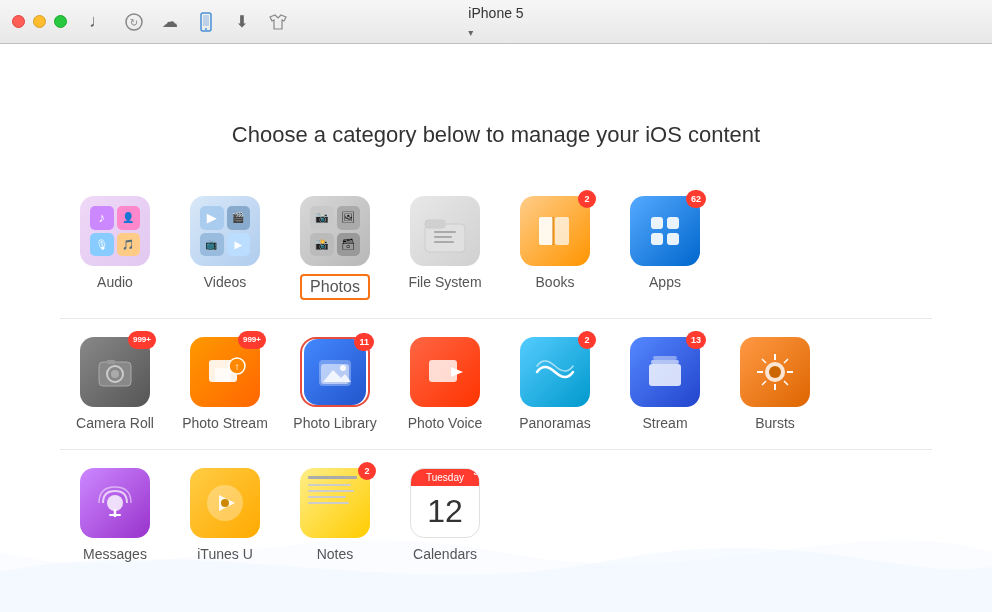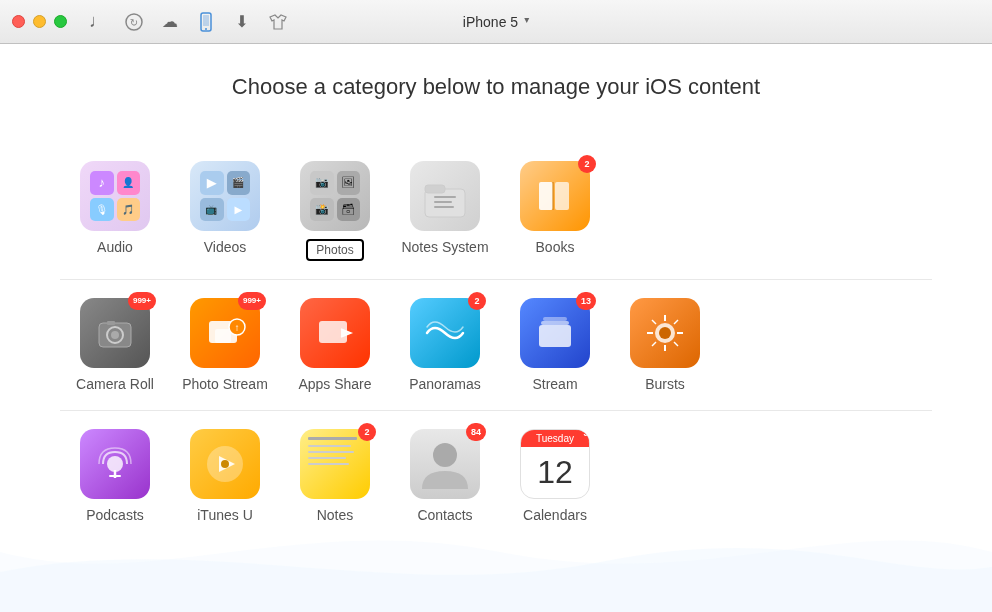--- a/index.html
+++ b/index.html
@@ -59,20 +59,21 @@
     .title-center {
       position: absolute;
       left: 50%;
       transform: translateX(-50%);
       display: flex;
       gap: 6px;
       font-size: 14px;
       font-weight: 500;
       color: #333;
       cursor: pointer;
+      flex-direction: column;
     }
     .title-center .chevron {
       font-size: 10px;
       color: #666;
     }
 
     
     .main-content {
       height: 568px;
       background: #fff;
@@ -88,22 +89,22 @@
       width: 100%;
       height: 120px;
       opacity: 0.4;
     }
 
     .heading {
       text-align: center;
       font-size: 22px;
       font-weight: 300;
       color: #333;
-      padding-top: 30px;
-      margin-bottom: 43px;
+      padding-top: 78px;
+      margin-bottom: 30px;
     }
 
     
     .category-section {
       padding: 0 60px;
     }
 
     .category-row {
       display: flex;
       justify-content: flex-start;
@@ -310,24 +311,24 @@
       border-radius: 14px;
       display: flex;
       align-items: center;
       justify-content: center;
       font-size: 28px;
       color: #888;
     }
 
     .photos-tab-label {
       display: inline-block;
-      border: 2px solid #000000;
+      border: 2px solid #f97316;
       border-radius: 4px;
       padding: 2px 8px;
-      font-size: 12px;
+      font-size: 16px;
       color: #555;
     }
   </style>
 </head>
 <body>
 
 <div class="title-bar">
   <div class="traffic-lights">
     <div class="traffic-light tl-close"></div>
     <div class="traffic-light tl-min"></div>
@@ -419,37 +420,51 @@
           <div class="icon-filesystem" style="width:70px;height:70px;">
             <svg width="50" height="50" viewBox="0 0 50 50">
               <rect x="5" y="18" width="40" height="28" rx="4" fill="#e0e0e0" stroke="#cccccc" stroke-width="1"></rect>
               <rect x="5" y="14" width="20" height="8" rx="3" fill="#d0d0d0" stroke="#cccccc" stroke-width="1"></rect>
               <rect x="14" y="25" width="22" height="2" rx="1" fill="#aaaaaa"></rect>
               <rect x="14" y="30" width="18" height="2" rx="1" fill="#aaaaaa"></rect>
               <rect x="14" y="35" width="20" height="2" rx="1" fill="#aaaaaa"></rect>
             </svg>
           </div>
         </div>
-        <span class="item-label">Notes System</span>
+        <span class="item-label">File System</span>
       </div>
 
       <div class="category-item">
         <div class="icon-wrapper">
           <div class="icon-books" style="width:70px;height:70px;">
             <div class="badge">2</div>
             <svg width="44" height="44" viewBox="0 0 44 44">
               <rect x="6" y="8" width="14" height="28" rx="2" fill="white" opacity="0.9"></rect>
               <rect x="22" y="8" width="14" height="28" rx="2" fill="white" opacity="0.7"></rect>
               <line x1="20" y1="8" x2="20" y2="36" stroke="#cc7700" stroke-width="1"></line>
             </svg>
           </div>
         </div>
         <span class="item-label">Books</span>
       </div>
 
+      <div class="category-item">
+        <div class="icon-wrapper">
+          <div class="icon-apps" style="width:70px;height:70px;">
+            <div class="badge">62</div>
+            <svg width="44" height="44" viewBox="0 0 44 44">
+              <rect x="8" y="8" width="12" height="12" rx="3" fill="white" opacity="0.9"></rect>
+              <rect x="24" y="8" width="12" height="12" rx="3" fill="white" opacity="0.9"></rect>
+              <rect x="8" y="24" width="12" height="12" rx="3" fill="white" opacity="0.9"></rect>
+              <rect x="24" y="24" width="12" height="12" rx="3" fill="white" opacity="0.9"></rect>
+            </svg>
+          </div>
+        </div>
+        <span class="item-label">Apps</span>
+      </div>
 
     </div>
 
     <div class="category-row">
 
       <div class="category-item">
         <div class="icon-wrapper">
           <div class="icon-cameraroll" style="width:70px;height:70px;">
             <div class="badge" style="font-size:8px;">999+</div>
             <svg width="44" height="44" viewBox="0 0 44 44">
@@ -472,32 +487,46 @@
               <rect x="6" y="10" width="28" height="22" rx="3" fill="white" opacity="0.9"></rect>
               <rect x="12" y="18" width="16" height="14" rx="2" fill="white" opacity="0.7"></rect>
               <circle cx="34" cy="16" r="8" fill="#ff8800" stroke="white" stroke-width="1.5"></circle>
               <text x="34" y="20" text-anchor="middle" font-size="10" fill="white">↑</text>
             </svg>
           </div>
         </div>
         <span class="item-label">Photo Stream</span>
       </div>
 
+      <div class="category-item">
+        <div class="icon-wrapper" style="border:2px solid #e74c3c;border-radius:16px;padding:2px;">
+          <div class="icon-photolibrary" style="width:66px;height:66px;">
+            <div class="badge">11</div>
+            <svg width="44" height="44" viewBox="0 0 44 44">
+              <rect x="6" y="10" width="32" height="26" rx="4" fill="white" opacity="0.3"></rect>
+              <rect x="8" y="14" width="28" height="20" rx="3" fill="white" opacity="0.5"></rect>
+              <path d="M10 32 L20 20 L28 28 L32 24 L38 32 Z" fill="white" opacity="0.8"></path>
+              <circle cx="30" cy="18" r="3" fill="white" opacity="0.9"></circle>
+            </svg>
+          </div>
+        </div>
+        <span class="item-label">Photo Library</span>
+      </div>
 
       <div class="category-item">
         <div class="icon-wrapper">
           <div class="icon-photoshare" style="width:70px;height:70px;">
             <svg width="44" height="44" viewBox="0 0 44 44">
               <rect x="6" y="10" width="28" height="22" rx="3" fill="white" opacity="0.8"></rect>
               <path d="M28 18 L38 22 L28 26 Z" fill="white" opacity="0.9"></path>
               <path d="M28 18 L38 22 L28 26" fill="none" stroke="white" stroke-width="1.5"></path>
             </svg>
           </div>
         </div>
-        <span class="item-label">Apps Share</span>
+        <span class="item-label">Photo Voice</span>
       </div>
 
       <div class="category-item">
         <div class="icon-wrapper">
           <div class="icon-panoramas" style="width:70px;height:70px;">
             <div class="badge">2</div>
             <svg width="44" height="44" viewBox="0 0 44 44">
               <path d="M4 22 Q11 12 22 22 Q33 32 40 22" fill="none" stroke="white" stroke-width="2.5" stroke-linecap="round"></path>
               <path d="M4 16 Q11 6 22 16 Q33 26 40 16" fill="none" stroke="white" stroke-width="1.5" opacity="0.6" stroke-linecap="round"></path>
             </svg>
@@ -549,21 +578,21 @@
           <div class="icon-podcasts" style="width:70px;height:70px;">
             <svg width="44" height="44" viewBox="0 0 44 44">
               <circle cx="22" cy="22" r="8" fill="white" opacity="0.8"></circle>
               <path d="M10 22 Q10 10 22 10 Q34 10 34 22" fill="none" stroke="white" stroke-width="2" opacity="0.7"></path>
               <path d="M6 22 Q6 6 22 6 Q38 6 38 22" fill="none" stroke="white" stroke-width="1.5" opacity="0.5"></path>
               <line x1="22" y1="28" x2="22" y2="36" stroke="white" stroke-width="2.5"></line>
               <line x1="17" y1="34" x2="27" y2="34" stroke="white" stroke-width="2" stroke-linecap="round"></line>
             </svg>
           </div>
         </div>
-        <span class="item-label">Podcasts</span>
+        <span class="item-label">Messages</span>
       </div>
 
       <div class="category-item">
         <div class="icon-wrapper">
           <div class="icon-itunes" style="width:70px;height:70px;">
             <svg width="44" height="44" viewBox="0 0 44 44">
               <circle cx="22" cy="22" r="18" fill="white" opacity="0.3"></circle>
               <path d="M16 14 L16 30 L32 22 Z" fill="white" opacity="0.9"></path>
               <circle cx="22" cy="22" r="4" fill="#cc8800"></circle>
             </svg>
@@ -581,32 +610,20 @@
             <div style="height:2px;background:#ccc;border-radius:1px;margin-bottom:4px;width:85%;"></div>
             <div style="height:2px;background:#ccc;border-radius:1px;margin-bottom:4px;width:70%;"></div>
             <div style="height:2px;background:#ccc;border-radius:1px;width:75%;"></div>
           </div>
         </div>
         <span class="item-label">Notes</span>
       </div>
 
 
 
-      <div class="category-item">
-        <div class="icon-wrapper">
-          <div class="icon-contacts" style="width:70px;height:70px;background:linear-gradient(to bottom,#e8e8e8,#cccccc);border-radius:14px;">
-            <div class="badge">84</div>
-            <svg width="70" height="70" viewBox="0 0 70 70">
-              <circle cx="35" cy="26" r="12" fill="#aaa"></circle>
-              <path d="M12 60 Q12 42 35 42 Q58 42 58 60" fill="#bbb"></path>
-            </svg>
-          </div>
-        </div>
-        <span class="item-label">Contacts</span>
-      </div>
 
       <div class="category-item">
         <div class="icon-wrapper">
           <div style="width:70px;height:70px;background:#fff;border-radius:14px;border:1px solid #e0e0e0;overflow:hidden;display:flex;flex-direction:column;position:relative;">
             <div class="badge">3</div>
             <div style="background:#ff3b30;color:white;font-size:10px;font-weight:500;text-align:center;padding:3px 0;">Tuesday</div>
             <div style="flex:1;display:flex;align-items:center;justify-content:center;font-size:32px;font-weight:100;color:#333;">12</div>
           </div>
         </div>
         <span class="item-label">Calendars</span>

